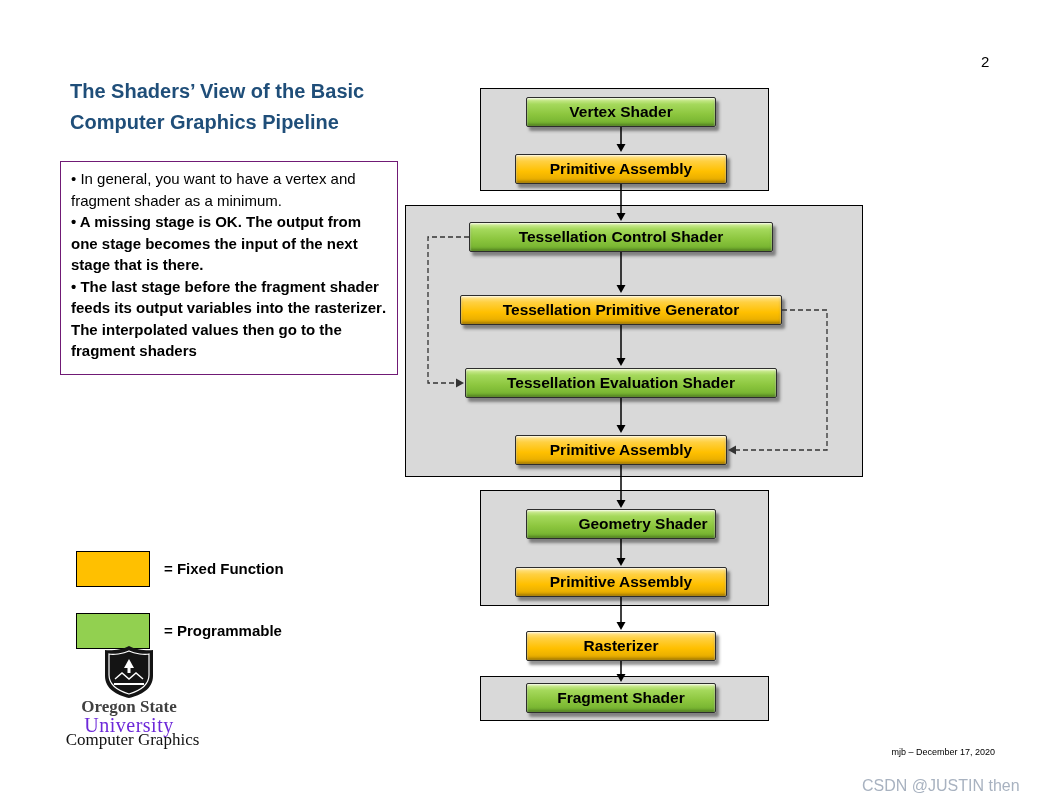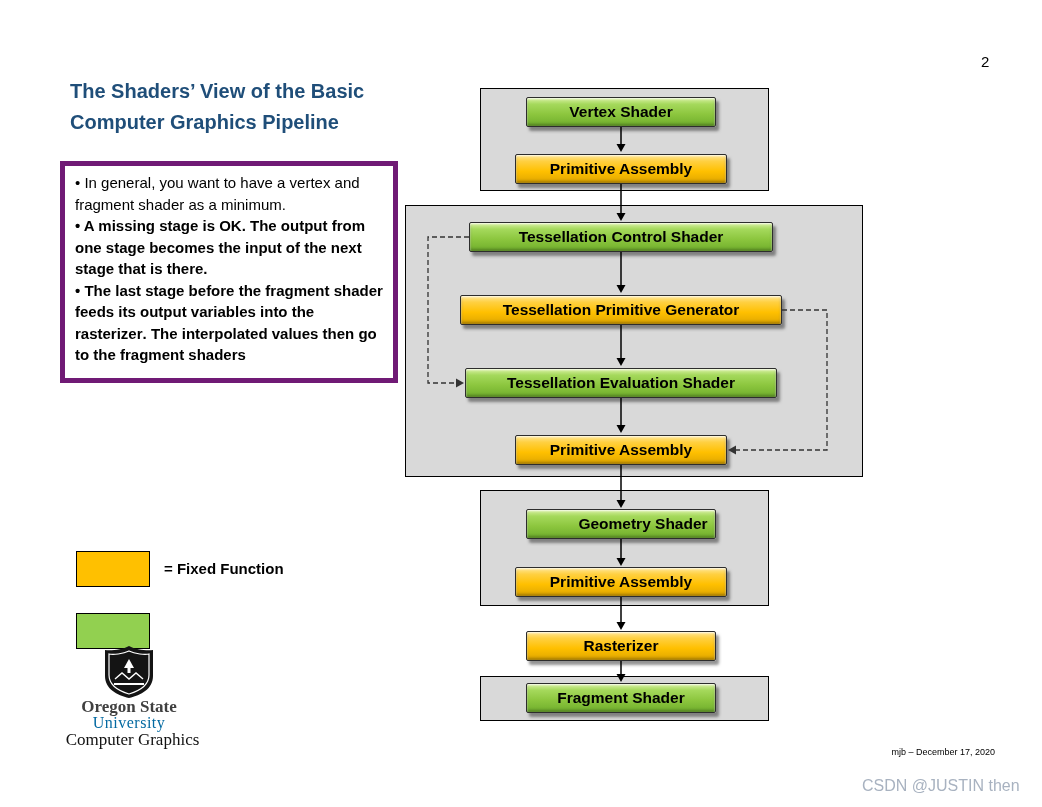--- a/index.html
+++ b/index.html
@@ -8,21 +8,21 @@
     font-family:"Liberation Sans",sans-serif;overflow:hidden;color:#000;
   }
   .abs{position:absolute;}
   .page-number{font-size:15px;color:#000;}
   .slide-title{
     font-size:20px;font-weight:bold;color:#1F4E79;line-height:31px;
     width:410px;z-index:1;
   }
   .notes-box{
     left:60px;top:161px;width:338px;box-sizing:border-box;
-    border:5px solid #701a75;background:#fff;
+    border:1px solid #701a75;background:#fff;
     padding:6px 10px 12px 10px;font-size:15px;line-height:21.5px;z-index:1;
   }
   .notes-box p{margin:0;}
   .notes-box p + p{font-weight:bold;}
   .legend-swatch{
     width:74px;height:36px;border:1px solid #000;box-sizing:border-box;
   }
   .swatch-gold{background:#FFC000;}
   .swatch-green{background:#92D050;}
   .legend-label{font-size:15px;font-weight:bold;line-height:36px;}
@@ -41,21 +41,21 @@
     box-shadow:inset 0 1px 2px rgba(255,255,255,.85), inset 0 -2px 3px rgba(0,0,0,.28), 3px 4px 3px rgba(40,40,40,.5);
   }
   .btn.gold{
     background:linear-gradient(180deg,#ffe796 0%,#ffd042 22%,#FFC000 58%,#dfa600 100%);
     border:1.5px solid #2d2d2d;
     box-shadow:inset 0 1px 2px rgba(255,255,255,.85), inset 0 -2px 3px rgba(0,0,0,.28), 3px 4px 3px rgba(40,40,40,.5);
   }
   .arrow-layer{position:absolute;left:0;top:0;z-index:4;pointer-events:none;}
   .branding-text{font-family:"Liberation Serif",serif;text-align:center;}
   .osu-orange{color:#404040;font-weight:bold;font-size:17px;}
-  .osu-black{color:#0369a1;font-size:16px;letter-spacing:0.5px;}
+  .osu-black{color:#6d28d9;font-size:20px;letter-spacing:0.5px;}
   .cg-caption{color:#111;font-size:17px;}
   .footer-credit{font-size:9px;color:#000;text-align:right;}
   .watermark{font-size:16px;color:#A8B2C0;}
 </style>
 </head>
 <body>
 
 <div class="page">
 
   <div class="abs page-number" style="left:981px;top:53px;">2</div>
@@ -68,20 +68,21 @@
   <div class="abs notes-box">
     <p>• In general, you want to have a vertex and fragment shader as a minimum.</p>
     <p>• A missing stage is OK.  The output from one stage becomes the input of the next stage that is there.</p>
     <p><span>• The last stage before the fragment shader feeds its output variables into the </span><b>rasterizer</b><span>.  The interpolated values then go to the fragment shaders</span></p>
   </div>
 
   <div class="abs legend-swatch swatch-gold" style="left:76px;top:551px;"></div>
   <div class="abs legend-label" style="left:164px;top:551px;">= Fixed Function</div>
 
   <div class="abs legend-swatch swatch-green" style="left:76px;top:613px;"></div>
+  <div class="abs legend-label" style="left:164px;top:613px;">= Programmable</div>
 
   <div class="abs" style="left:101px;top:645px;width:56px;height:54px;">
     <svg width="56" height="54" viewBox="0 0 56 54">
       <path d="M28 1 C21 5 9 6 4 5 L4 31 C4 44 16 50 28 53 C40 50 52 44 52 31 L52 5 C47 6 35 5 28 1 Z" fill="#141414"></path>
       <path d="M28 6 C22 9 12 10 8 9 L8 30 C8 41 18 46 28 49 C38 46 48 41 48 30 L48 9 C44 10 34 9 28 6 Z" fill="none" stroke="#fff" stroke-width="1.2"></path>
       <path d="M28 14 l5 9 h-10 z" fill="#fff"></path>
       <rect x="26.5" y="23" width="3" height="5" fill="#fff"></rect>
       <path d="M14 34 l7 -6 l7 6 l7 -6 l7 6" fill="none" stroke="#fff" stroke-width="1.4"></path>
       <rect x="13" y="38" width="30" height="2" fill="#fff"></rect>
     </svg>

